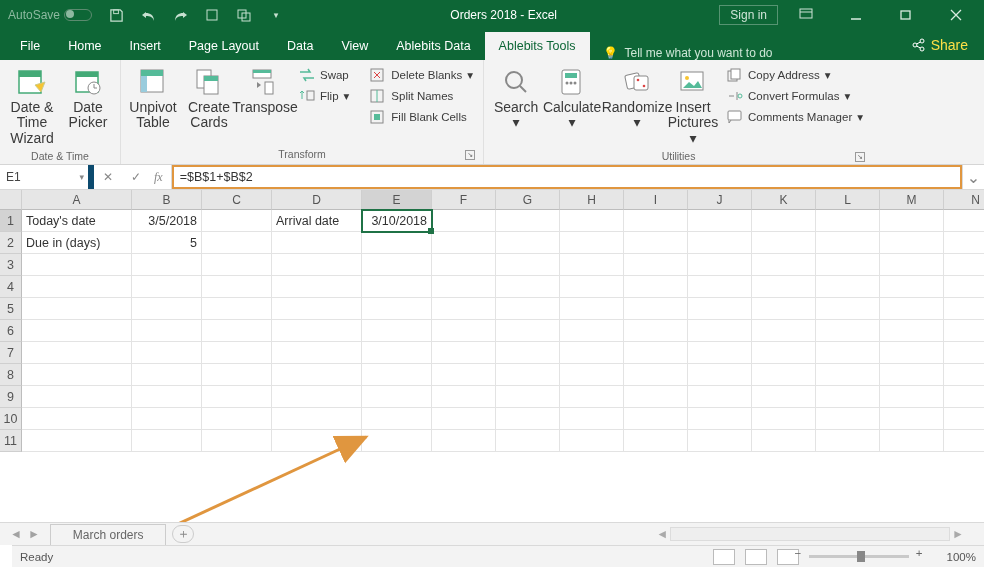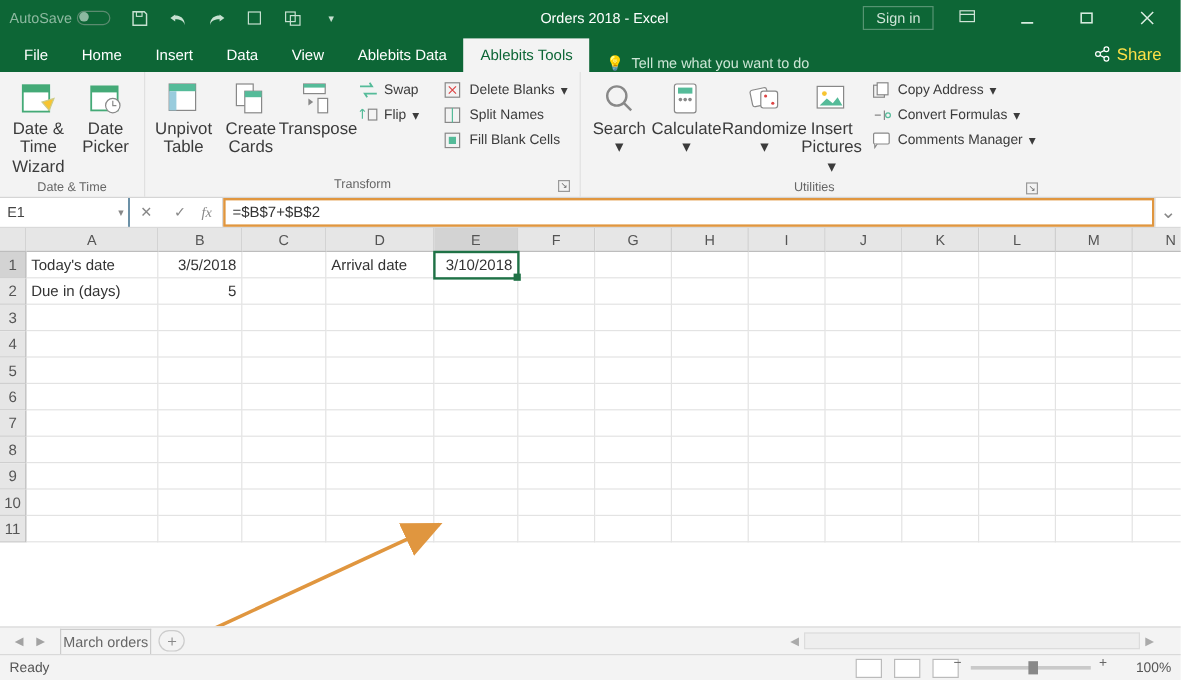--- a/index.html
+++ b/index.html
@@ -35,21 +35,21 @@
 .bigbtn { width: 52px; display: flex; flex-direction: column; align-items: center; gap: 2px; padding: 2px; cursor: pointer; }
 .bigbtn .ico { width: 32px; height: 32px; display: flex; align-items: center; justify-content: center; }
 .bigbtn .lbl { font-size: 14px; color: #3b3b3b; text-align: center; line-height: 1.1; }
 .smallcol { display: flex; flex-direction: column; gap: 3px; padding-top: 2px; }
 .smallbtn { display: flex; align-items: center; gap: 5px; font-size: 11.5px; color: #3b3b3b; padding: 1px 4px; cursor: pointer; white-space: nowrap; }
 .smallbtn .sic { width: 16px; height: 16px; display: inline-flex; align-items: center; justify-content: center; }
 .sep { width: 1px; background: #e0e0e0; margin: 6px 2px; }
 
 
 .fbar { height: 25px; background: #fff; border-bottom: 1px solid #d9d9d9; display: flex; align-items: stretch; }
-.namebox { width: 108px; border-right: 1px solid #0c4a6e; display: flex; align-items: center; padding: 0 6px; font-size: 12px; color: #444; position: relative; }
+.namebox { width: 94px; border-right: 6px solid #0c4a6e; display: flex; align-items: center; padding: 0 6px; font-size: 12px; color: #444; position: relative; }
 .namebox::after { content: "▾"; position: absolute; right: 4px; color: #888; font-size: 9px; }
 .fbar-btns { display: flex; align-items: center; border-right: 1px solid #d9d9d9; }
 .fbar-btn { width: 28px; display: flex; align-items: center; justify-content: center; color: #888; font-size: 12px; cursor: pointer; }
 .fxlabel { font-style: italic; color: #888; font-size: 12px; padding: 0 8px 0 4px; display: flex; align-items: center; font-family: Liberation Serif, serif; }
 .formula-input { flex: 1; border: 2px solid #e0963f; padding: 2px 6px; font-size: 12.5px; color: #333; display: flex; align-items: center; }
 .fbar-expand { width: 22px; border-left: 1px solid #d9d9d9; display: flex; align-items: center; justify-content: center; color: #888; }
 
 
 .gridwrap { position: absolute; top: 190px; left: 0; right: 0; bottom: 45px; overflow: hidden; background: #fff; }
 .grid { display: grid; grid-template-columns: 22px 110px 70px 70px 90px 70px repeat(9,64px); font-size: 12.5px; color: #333; }
@@ -60,29 +60,29 @@
 .rcell.active { background: #d3d3d3; }
 .cell { border-right: 1px solid #e3e3e3; border-bottom: 1px solid #e3e3e3; height: 22px; padding: 0 4px; display: flex; align-items: center; }
 .cell.r { justify-content: flex-end; }
 .active-cell { outline: 2px solid #1f7246; outline-offset: -1px; position: relative; z-index: 2; }
 .active-cell::after { content: ""; position: absolute; right: -3px; bottom: -3px; width: 6px; height: 6px; background: #1f7246; }
 .arrow { position: absolute; top: 192px; left: 134px; pointer-events: none; }
 
 
 .sheettabs { position: absolute; bottom: 22px; left: 0; right: 0; height: 23px; background: #f3f3f3; border-top: 1px solid #d9d9d9; display: flex; align-items: center; font-size: 12px; }
 .st-nav { display: flex; gap: 6px; padding: 0 10px; color: #a2a2a2; }
-.st-tab { padding: 3px 2px; border: 1px solid #ccc; border-bottom: none; background: #fff; color: #0d6636; cursor: pointer; }
+.st-tab { padding: 3px 22px; border: 1px solid #ccc; border-bottom: none; background: #fff; color: #0d6636; cursor: pointer; }
 .st-tab.inactive { background: #f3f3f3; color: #666; }
 .st-tab.active { font-weight: 600; border-bottom: 2px solid #fff; }
 .st-add { width: 22px; height: 18px; margin-left: 6px; display: flex; align-items: center; justify-content: center; border: 1px solid #ccc; border-radius: 10px; color: #888; cursor: pointer; font-size: 13px; }
 .st-scroll { margin-left: auto; display: flex; align-items: center; gap: 2px; padding-right: 20px; }
 .st-scroll .track { width: 280px; height: 14px; background: #eee; border: 1px solid #dcdcdc; }
 
 
-.statusbar { position: absolute; bottom: 0; left: 0; right: 0; height: 22px; background: #f3f3f3; border-top: 1px solid #d9d9d9; display: flex; align-items: center; font-size: 11.5px; color: #555; padding: 0 8px; }
+.statusbar { position: absolute; bottom: 0; left: 12px; right: 0; height: 22px; background: #f3f3f3; border-top: 1px solid #d9d9d9; display: flex; align-items: center; font-size: 11.5px; color: #555; padding: 0 8px; }
 .sb-right { margin-left: auto; display: flex; align-items: center; gap: 10px; }
 .viewbtn { width: 22px; height: 16px; border: 1px solid #bbb; background: #fff; }
 .zoom-slider { width: 100px; height: 3px; background: #c9c9c9; position: relative; }
 .zoom-slider::before { content: "−"; position: absolute; left: -14px; top: -8px; color: #666; }
 .zoom-slider::after { content: "+"; position: absolute; right: -14px; top: -8px; color: #666; }
 .zoom-thumb { position: absolute; left: 48px; top: -4px; width: 8px; height: 11px; background: #888; }
 
 svg { display: block; }
 </style>
 </head>
@@ -149,20 +149,21 @@
           <path d="M1 1l10 10M11 1L1 11" stroke="#d9ece0" stroke-width="1.3"></path>
         </svg>
       </div>
   </div>
 </div>
 
 <div class="tabs">
   <div class="tab file">File</div>
   <div class="tab">Home</div>
   <div class="tab">Insert</div>
+  <div class="tab">Page Layout</div>
   <div class="tab">Data</div>
   <div class="tab">View</div>
   <div class="tab">Ablebits Data</div>
   <div class="tab active">Ablebits Tools</div>
   <div class="tell">
     <span>💡</span>
     <span>Tell me what you want to do</span>
   </div>
   <div class="share">
     <span>
@@ -355,21 +356,21 @@
   </div>
 </div>
 
 <div class="fbar">
   <div class="namebox">E1</div>
   <div class="fbar-btns">
     <div class="fbar-btn">✕</div>
     <div class="fbar-btn">✓</div>
     <div class="fxlabel">fx</div>
   </div>
-  <div class="formula-input">=$B$7+$B$2</div>
+  <div class="formula-input">=$B$1+$B$2</div>
   <div class="fbar-expand">⌄</div>
 </div>
 
 <div class="gridwrap">
   <div class="grid">
     <div class="hcell corner"></div>
     <div class="hcell">A</div>
     <div class="hcell">B</div>
     <div class="hcell">C</div>
     <div class="hcell">D</div>

